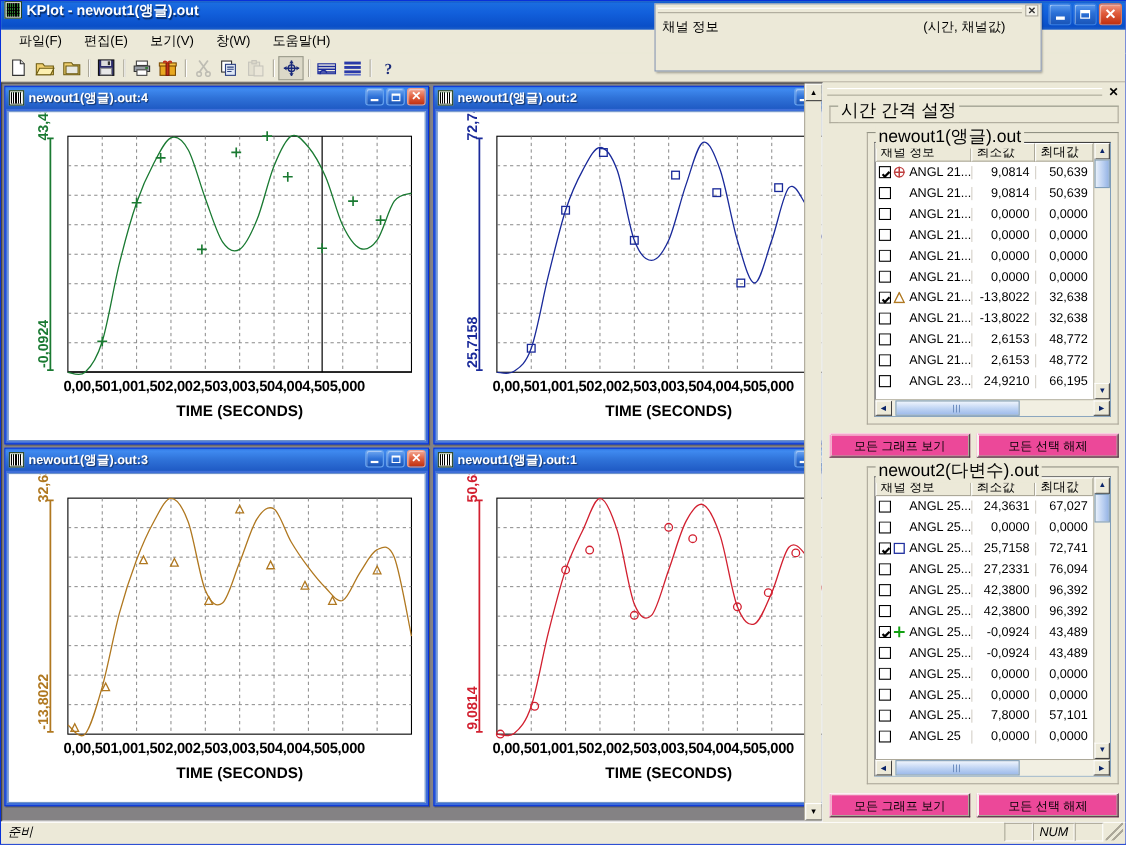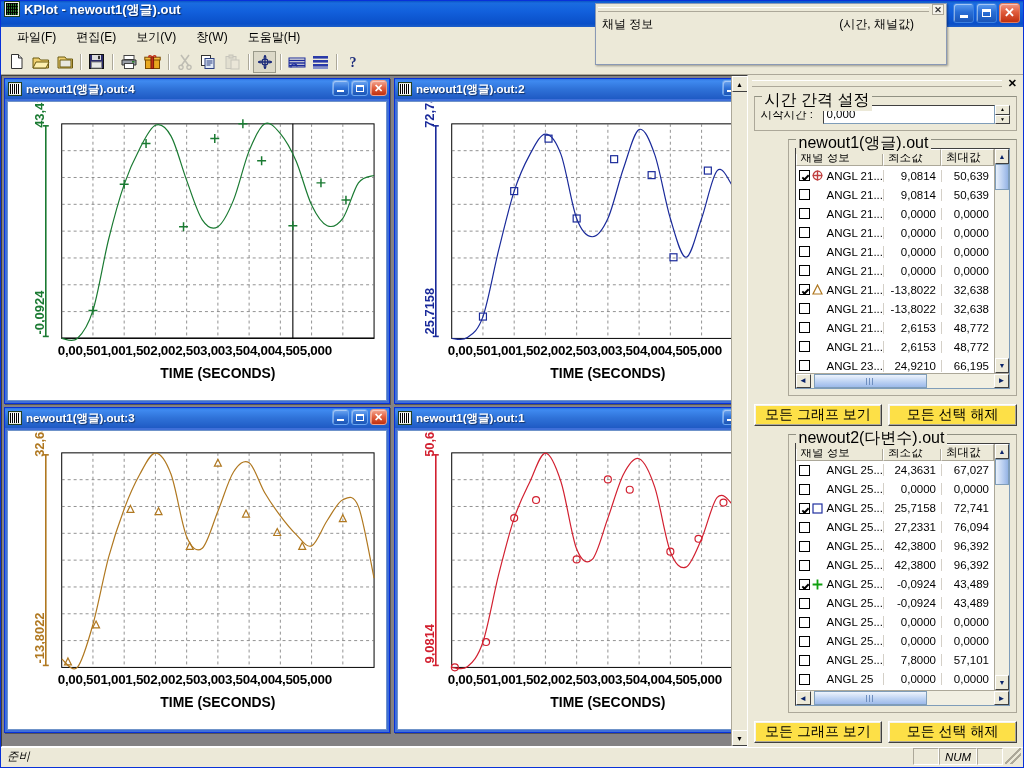--- a/index.html
+++ b/index.html
@@ -248,24 +248,24 @@
     border:1px solid #7f9db9;
   }
   .lb-hthumb::after {
     content:""; position:absolute; left:50%; top:3px; transform:translateX(-50%);
     width:8px; height:7px;
     background: repeating-linear-gradient(90deg,#6f8fc0 0 1px,transparent 1px 3px);
   }
 
   .btnrow { display:flex; gap:6px; margin:6px 2px 2px 2px; }
   .btn95 {
-    flex:1 1 50%; height:22px; background:#fde047;
+    flex:1 1 50%; height:22px; background:#ec4899;
     border:1px solid #fff; border-right-color:#404040; border-bottom-color:#404040;
     box-shadow: inset -1px -1px 0 #aca899, inset 1px 1px 0 #f5f3ea;
-    font-size:14px; display:flex; align-items:center; justify-content:center;
+    font-size:11px; display:flex; align-items:center; justify-content:center;
     white-space:nowrap; color:#000;
   }
 
   
   .floatwin {
     position:absolute; left:594px; top:2px; width:352px; height:62px;
     background:#ece9d8; border:1px solid #8a99b5;
     box-shadow: 1px 1px 2px rgba(0,0,0,.35);
     z-index: 40;
   }
@@ -697,30 +697,20 @@
 
     <div class="rightpanel">
 
       <div class="rp-topbar">
         <div class="rp-gripper"></div>
         <div class="rp-close">✕</div>
       </div>
 
       <div class="groupbox">
         <div class="gb-title">시간 간격 설정</div>
-        <div class="formrow">
-          <div class="formlabel">시작시간 :</div>
-          <div class="spinwrap">
-            <div class="spininput">0,000</div>
-            <div class="spinbtns">
-              <div class="spinb">▲</div>
-              <div class="spinb">▼</div>
-            </div>
-          </div>
-        </div>
       </div>
 
       <div class="groupbox listgroup" style="flex:1 1 46%;">
         <div class="gb-title">newout1(앵글).out</div>
         <div class="listbox">
           <div class="lb-inner">
             <div class="lb-cols">
               <div class="lb-header">
                 <div class="lb-th" style="flex:1 1 auto;">채널 정보</div>
                 <div class="lb-th" style="flex:0 0 58px;">최소값</div>

